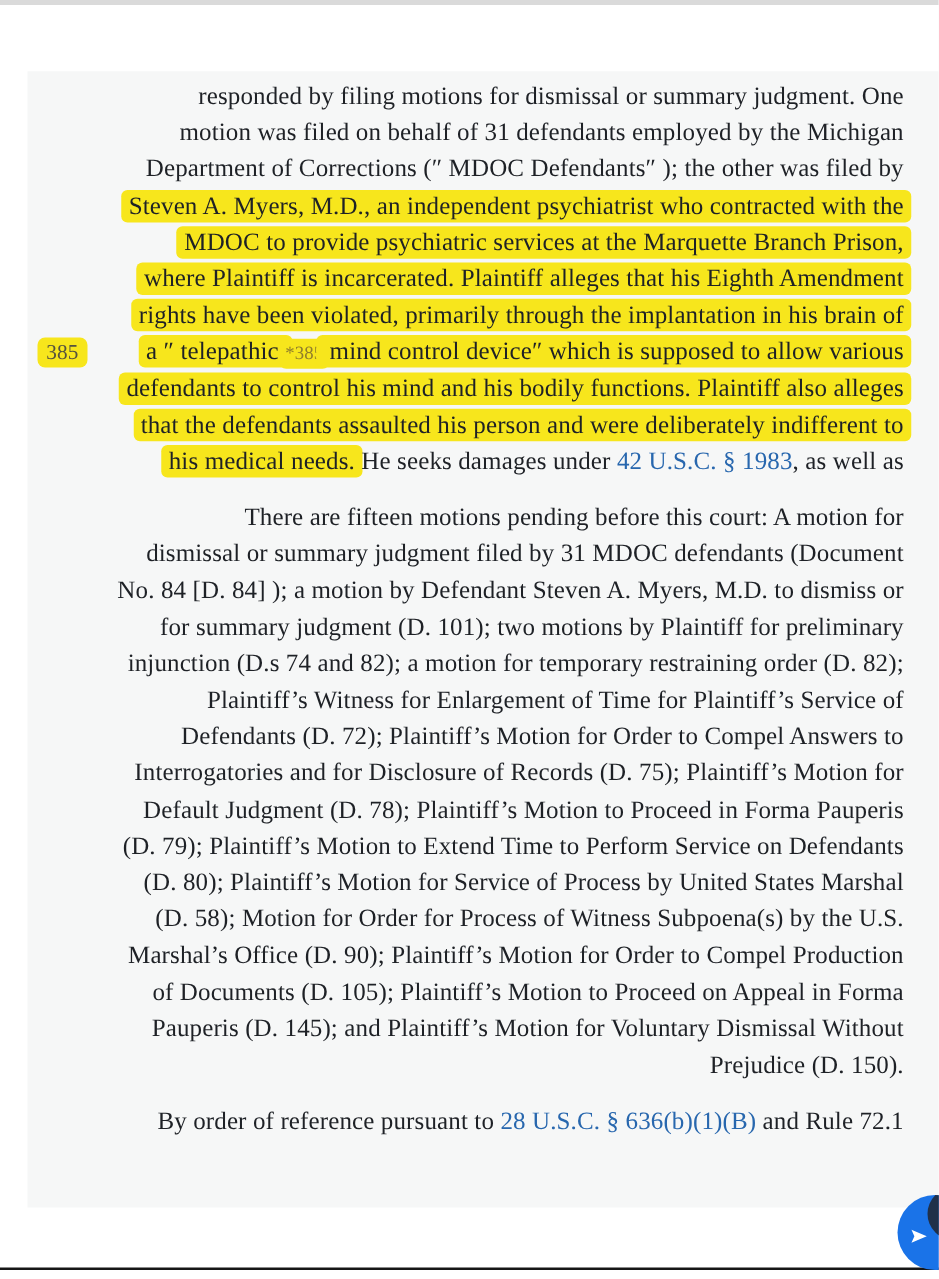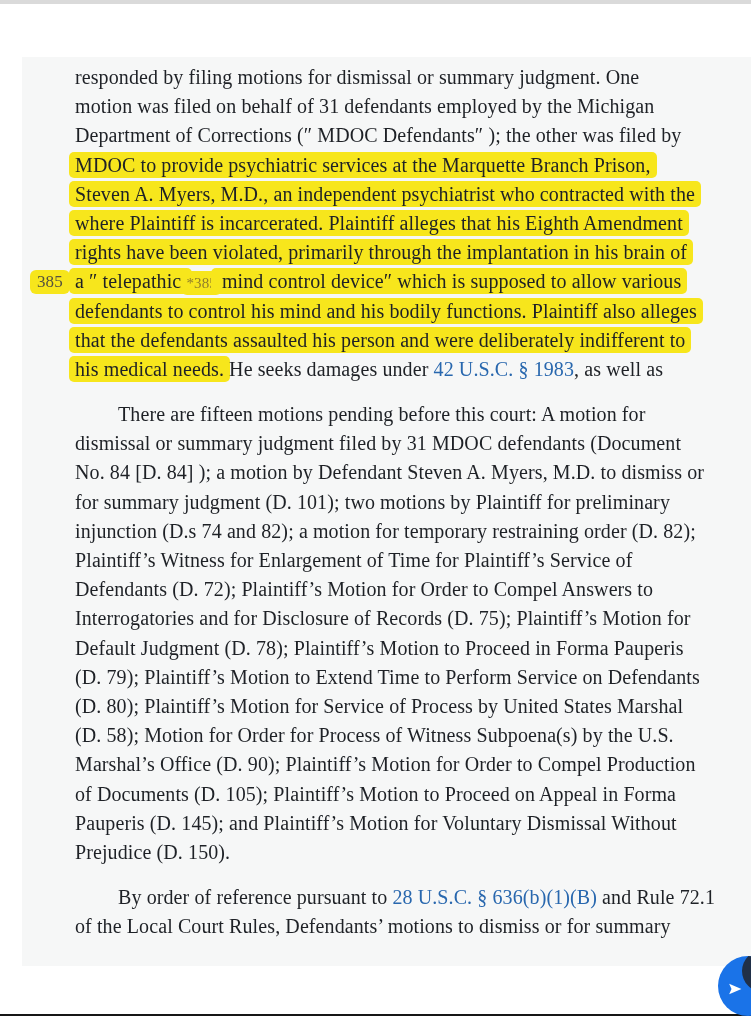--- a/index.html
+++ b/index.html
@@ -7,21 +7,21 @@
     width:751px;height:1023px;position:relative;overflow:hidden;
     background:#ffffff;
     font-family:"Liberation Serif","DejaVu Serif",serif;
   }
   .top-band{position:absolute;top:0;left:0;width:100%;height:4px;background:#dadada;}
   .panel{position:absolute;left:22px;right:0;top:57px;height:909px;background:#f6f7f7;}
   .opinion{
     position:absolute;left:53px;top:6px;width:648px;
     color:var(--text,#1e2126);font-size:20px;letter-spacing:.1px;
   }
-  .para{margin:0;}
+  .para{margin:0;text-align:right;}
   .opinion > .para + .para{margin-top:16px;}
   .line{height:29.2px;line-height:29.2px;white-space:nowrap;position:relative;}
   .para.indent .line:first-child{text-indent:43px;}
   mark{
     background:var(--hl,#f7e61c);color:inherit;
     padding:2px 6px;margin:0 -6px;border-radius:5px;
   }
   mark.cite{
     color:#8f7d2c;font-size:15px;
     padding:4px 5px;margin:0 -5px;border-radius:6px;
@@ -47,22 +47,22 @@
 <body>
 
 <div class="top-band"></div>
 
 <div class="panel" style="background: rgb(246, 247, 247);">
   <div class="opinion">
       <div class="para">
         <div class="line"><span>responded by filing motions for dismissal or summary judgment. One</span></div>
         <div class="line"><span>motion was filed on behalf of 31 defendants employed by the Michigan</span></div>
         <div class="line"><span>Department of Corrections (″ MDOC Defendants″ ); the other was filed by</span></div>
+        <div class="line"><mark>Steven A. Myers, M.D., an independent psychiatrist who contracted with the</mark></div>
         <div class="line"><mark>MDOC to provide psychiatric services at the Marquette Branch Prison,</mark></div>
-        <div class="line"><mark>Steven A. Myers, M.D., an independent psychiatrist who contracted with the</mark></div>
         <div class="line"><mark>where Plaintiff is incarcerated. Plaintiff alleges that his Eighth Amendment</mark></div>
         <div class="line"><mark>rights have been violated, primarily through the implantation in his brain of</mark></div>
         <div class="line"><span class="margin-pill">385</span><mark>a ″ telepathic </mark><mark class="cite">*385</mark><mark> mind control device″ which is supposed to allow various</mark></div>
         <div class="line"><mark>defendants to control his mind and his bodily functions. Plaintiff also alleges</mark></div>
         <div class="line"><mark>that the defendants assaulted his person and were deliberately indifferent to</mark></div>
         <div class="line"><mark>his medical needs.</mark><span> He seeks damages under </span><a class="law-link" href="#">42 U.S.C. § 1983</a><span>, as well as</span></div>
       </div>
       <div class="para indent">
         <div class="line"><span>There are fifteen motions pending before this court: A motion for</span></div>
         <div class="line"><span>dismissal or summary judgment filed by 31 MDOC defendants (Document</span></div>
@@ -76,21 +76,20 @@
         <div class="line"><span>(D. 79); Plaintiff’s Motion to Extend Time to Perform Service on Defendants</span></div>
         <div class="line"><span>(D. 80); Plaintiff’s Motion for Service of Process by United States Marshal</span></div>
         <div class="line"><span>(D. 58); Motion for Order for Process of Witness Subpoena(s) by the U.S.</span></div>
         <div class="line"><span>Marshal’s Office (D. 90); Plaintiff’s Motion for Order to Compel Production</span></div>
         <div class="line"><span>of Documents (D. 105); Plaintiff’s Motion to Proceed on Appeal in Forma</span></div>
         <div class="line"><span>Pauperis (D. 145); and Plaintiff’s Motion for Voluntary Dismissal Without</span></div>
         <div class="line"><span>Prejudice (D. 150).</span></div>
       </div>
       <div class="para indent">
         <div class="line"><span>By order of reference pursuant to </span><a class="law-link" href="#">28 U.S.C. § 636(b)(1)(B)</a><span> and Rule 72.1</span></div>
-        <div class="line"><span>of the Local Court Rules, Defendants’ motions to dismiss or for summary</span></div>
       </div>
     </div>
 </div>
 
 <div class="bottom-rule"></div>
 
 <button class="assistant">
   <span class="inner-dark"></span>
   <svg class="plane" viewBox="0 0 24 24">
     <path d="M2 21 L23 12 L2 3 L6 12 Z" fill="#ffffff"></path>

